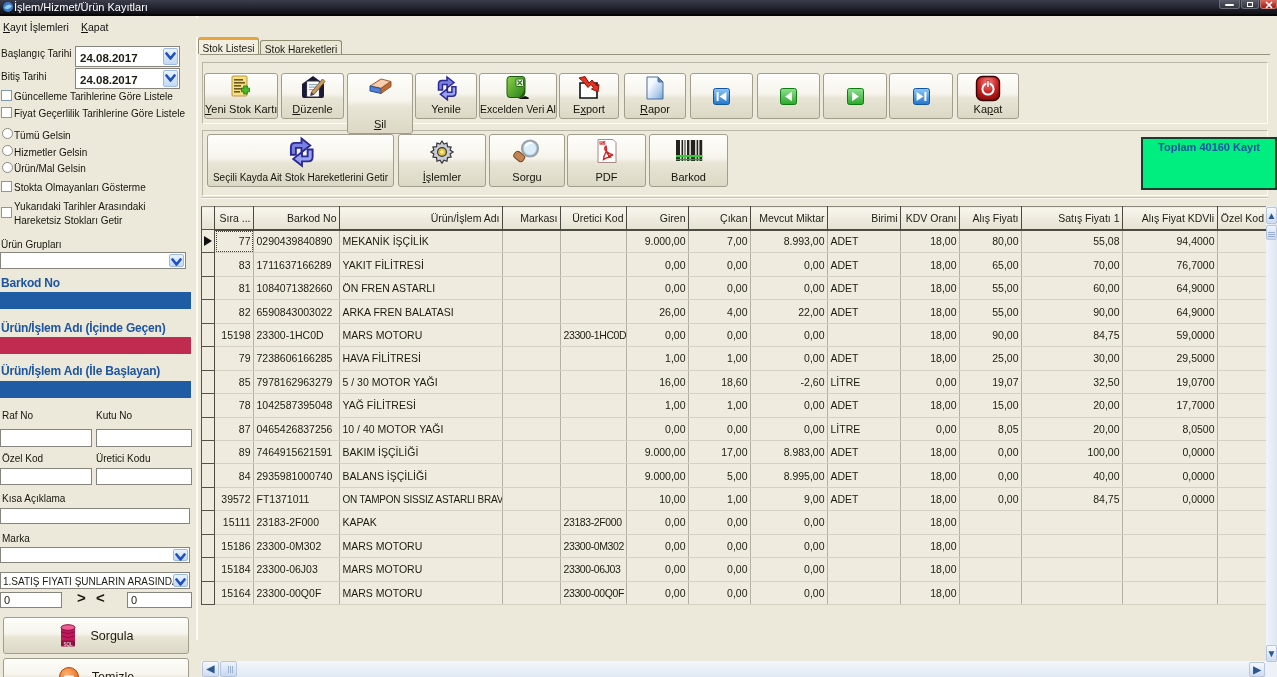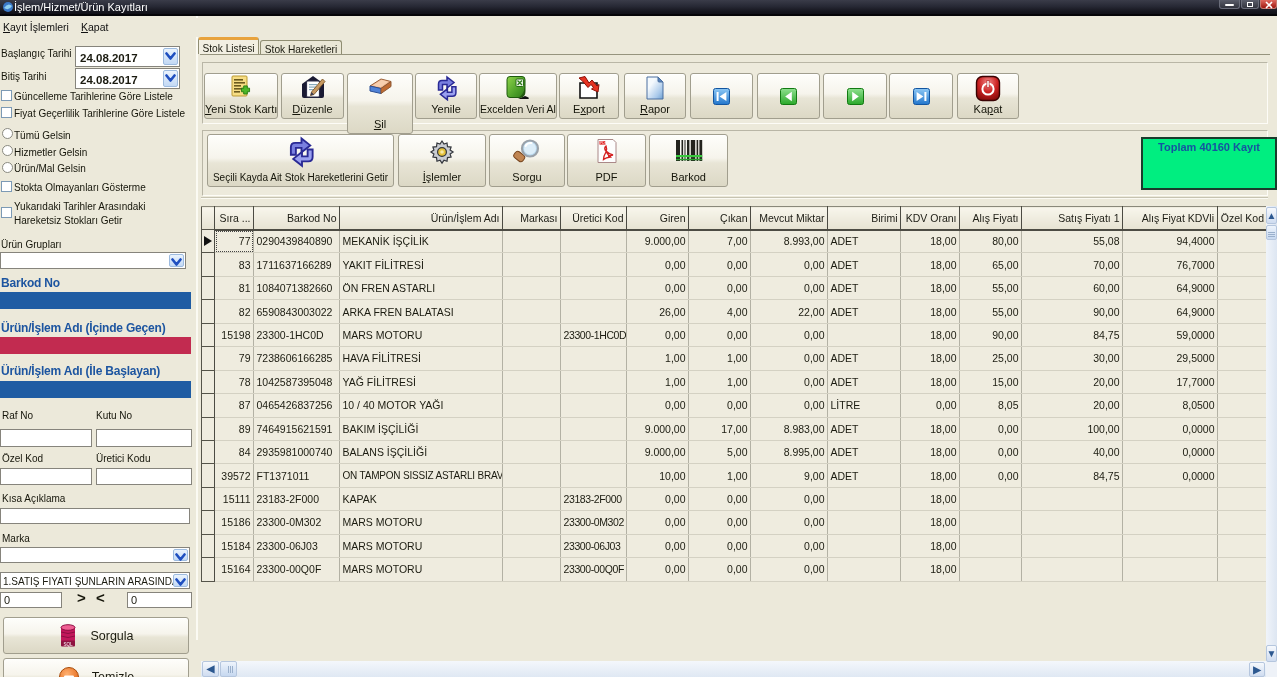--- a/index.html
+++ b/index.html
@@ -495,20 +495,37 @@
         <td class="r">0,00</td>
         <td>ADET</td>
         <td class="r">18,00</td>
         <td class="r">25,00</td>
         <td class="r">30,00</td>
         <td class="r">29,5000</td>
         <td></td>
       </tr>
       <tr>
         <td class="sel"></td>
+        <td class="r">85</td>
+        <td>7978162963279</td>
+        <td>5 / 30 MOTOR YAĞI</td>
+        <td></td>
+        <td></td>
+        <td class="r">16,00</td>
+        <td class="r">18,60</td>
+        <td class="r">-2,60</td>
+        <td>LİTRE</td>
+        <td class="r">0,00</td>
+        <td class="r">19,07</td>
+        <td class="r">32,50</td>
+        <td class="r">19,0700</td>
+        <td></td>
+      </tr>
+      <tr>
+        <td class="sel"></td>
         <td class="r">78</td>
         <td>1042587395048</td>
         <td>YAĞ FİLİTRESİ</td>
         <td></td>
         <td></td>
         <td class="r">1,00</td>
         <td class="r">1,00</td>
         <td class="r">0,00</td>
         <td>ADET</td>
         <td class="r">18,00</td>

